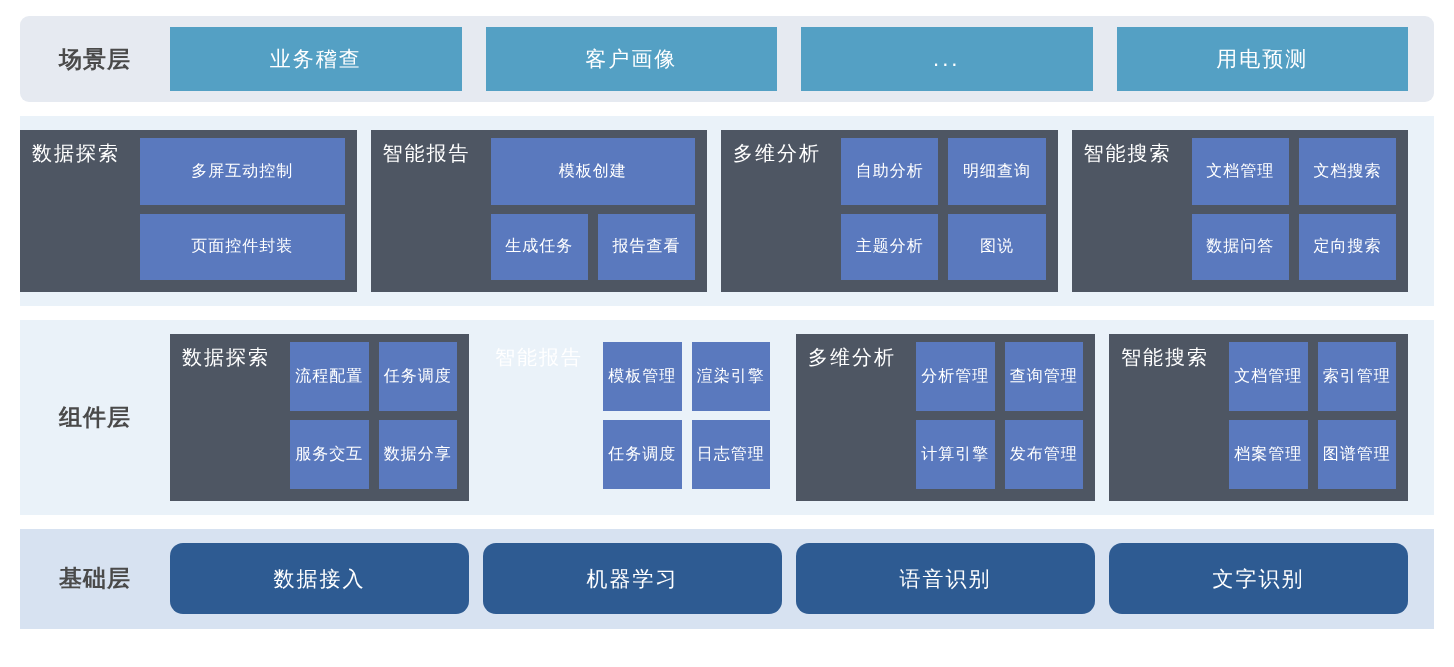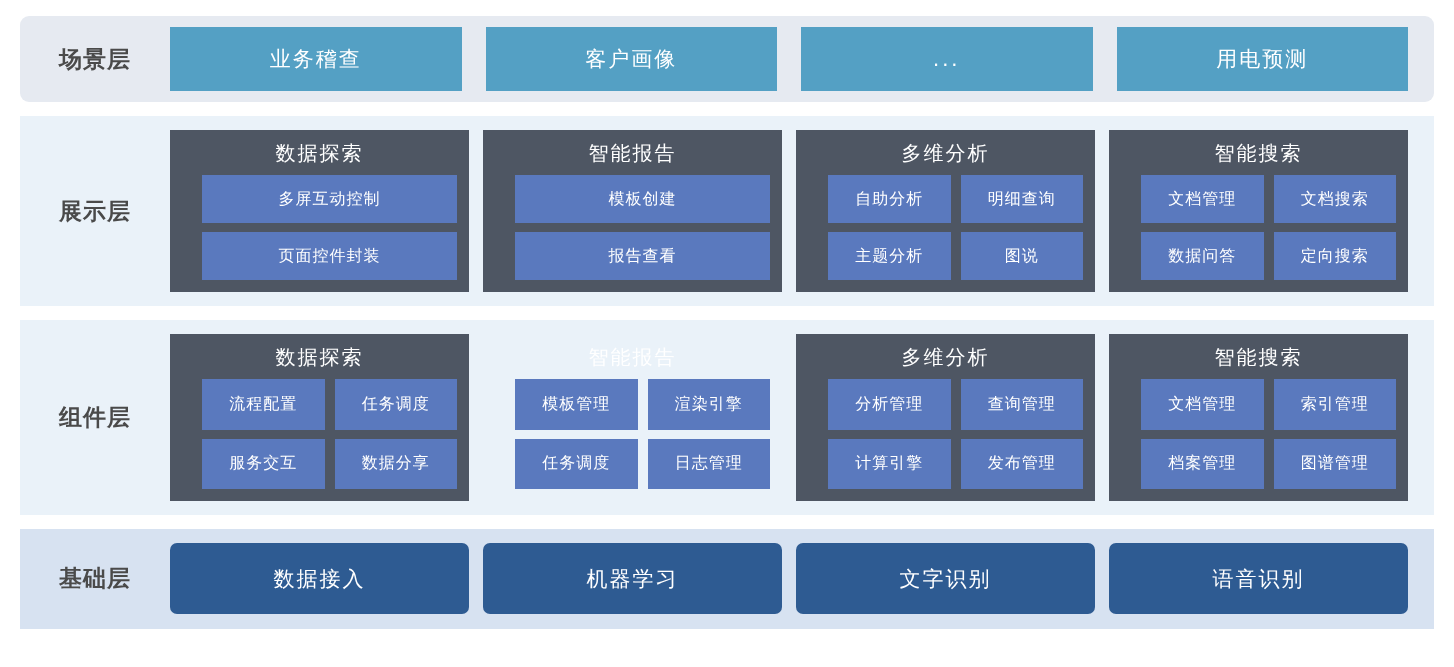--- a/index.html
+++ b/index.html
@@ -79,21 +79,21 @@
   .row-present { height: 190px; }
   .row-component { height: 195px; }
   .row-cards .layer-body { padding: 14px 14px 14px 0; gap: 14px; }
 
   .card {
     flex: 1 1 0;
     background: #4e5663;
     box-sizing: border-box;
     padding: 8px 12px 12px 12px;
     display: flex;
-    flex-direction: column;
+    flex-direction: row;
   }
   .card.ghost {
     background: transparent;
   }
   .card-title {
     color: #ffffff;
     font-size: 20px;
     text-align: center;
     letter-spacing: 2px;
     line-height: 1.5;
@@ -133,41 +133,40 @@
   .row-base .layer-body { padding: 14px 14px 14px 0; gap: 14px; }
   .base-tile {
     flex: 1 1 0;
     background: #2e5b92;
     color: #ffffff;
     display: flex;
     align-items: center;
     justify-content: center;
     font-size: 21px;
     letter-spacing: 2px;
-    border-radius: 7px;
+    border-radius: 13px;
     box-sizing: border-box;
   }
 </style>
 </head>
 <body>
 
 <div class="diagram">
 
   <div class="layer-row row-scene">
     <div class="layer-label">场景层</div>
     <div class="layer-body">
       <div class="scene-tile">业务稽查</div>
       <div class="scene-tile">客户画像</div>
       <div class="scene-tile dots">...</div>
       <div class="scene-tile">用电预测</div>
     </div>
   </div>
 
   <div class="layer-row row-cards row-present">
-    <div class="layer-label">展示层</div>
     <div class="layer-body">
 
       <div class="card">
         <div class="card-title">数据探索</div>
         <div class="card-grid">
           <div class="card-grid-row">
             <div class="chip">多屏互动控制</div>
           </div>
           <div class="card-grid-row">
             <div class="chip">页面控件封装</div>
@@ -175,20 +174,21 @@
         </div>
       </div>
 
       <div class="card">
         <div class="card-title">智能报告</div>
         <div class="card-grid">
           <div class="card-grid-row">
             <div class="chip">模板创建</div>
           </div>
           <div class="card-grid-row">
+            <div class="chip">生成任务</div>
             <div class="chip">报告查看</div>
           </div>
         </div>
       </div>
 
       <div class="card">
         <div class="card-title">多维分析</div>
         <div class="card-grid">
           <div class="card-grid-row">
             <div class="chip">自助分析</div>
@@ -279,18 +279,18 @@
       </div>
 
     </div>
   </div>
 
   <div class="layer-row row-base">
     <div class="layer-label">基础层</div>
     <div class="layer-body">
       <div class="base-tile">数据接入</div>
       <div class="base-tile">机器学习</div>
+      <div class="base-tile">语音识别</div>
       <div class="base-tile">文字识别</div>
-      <div class="base-tile">语音识别</div>
     </div>
   </div>
 
 </div>
 
 </body></html>

